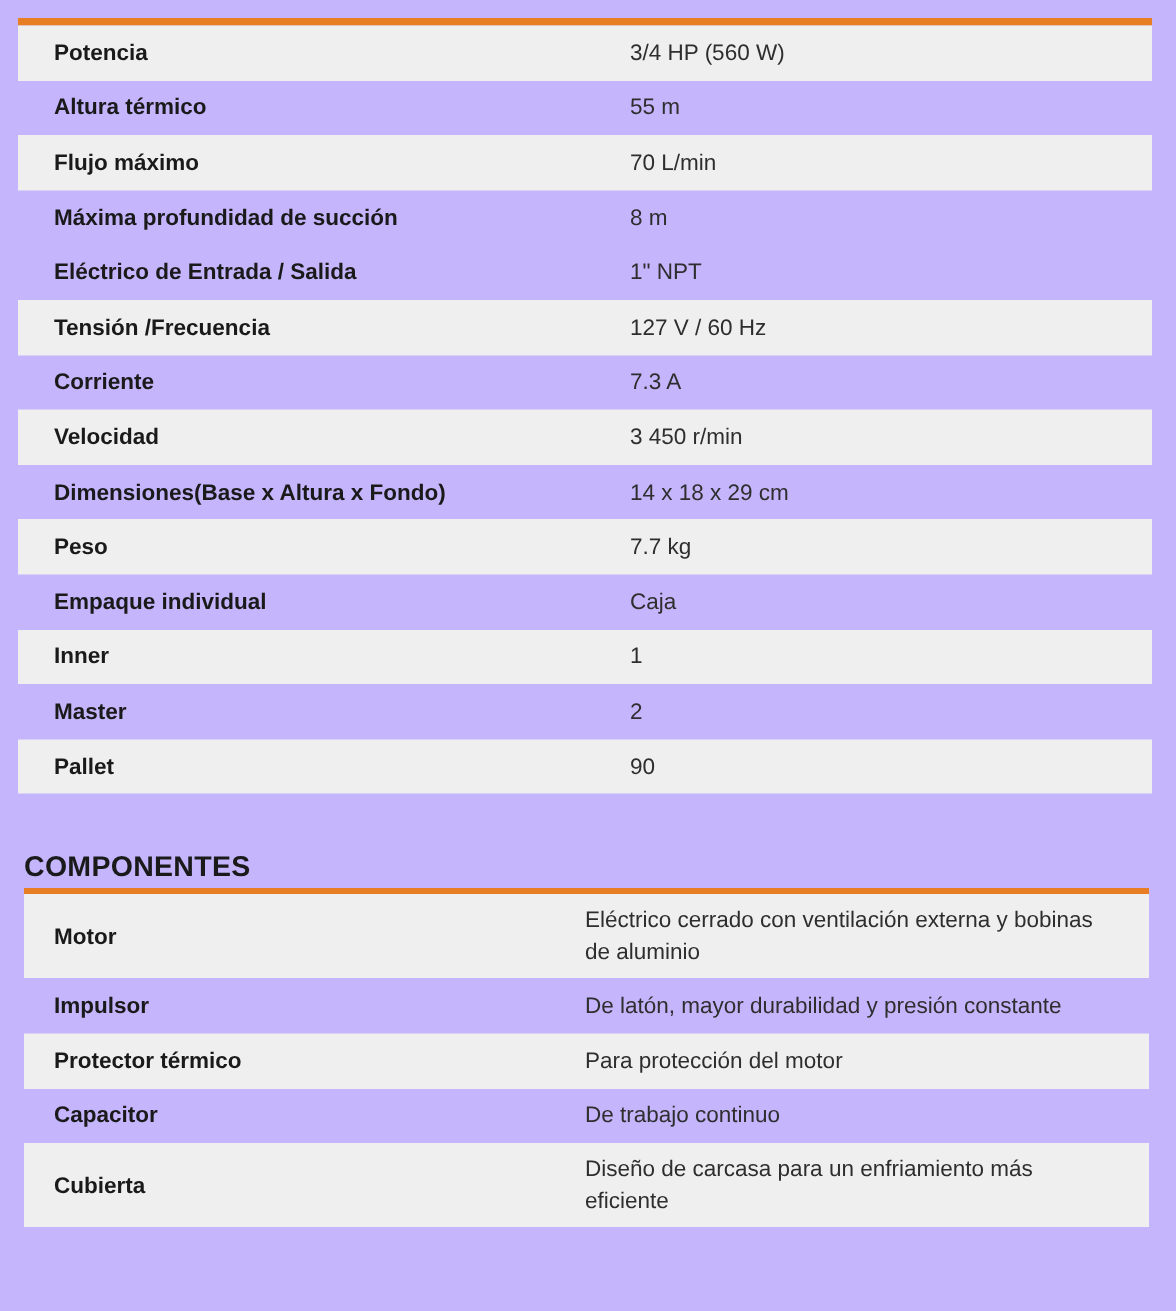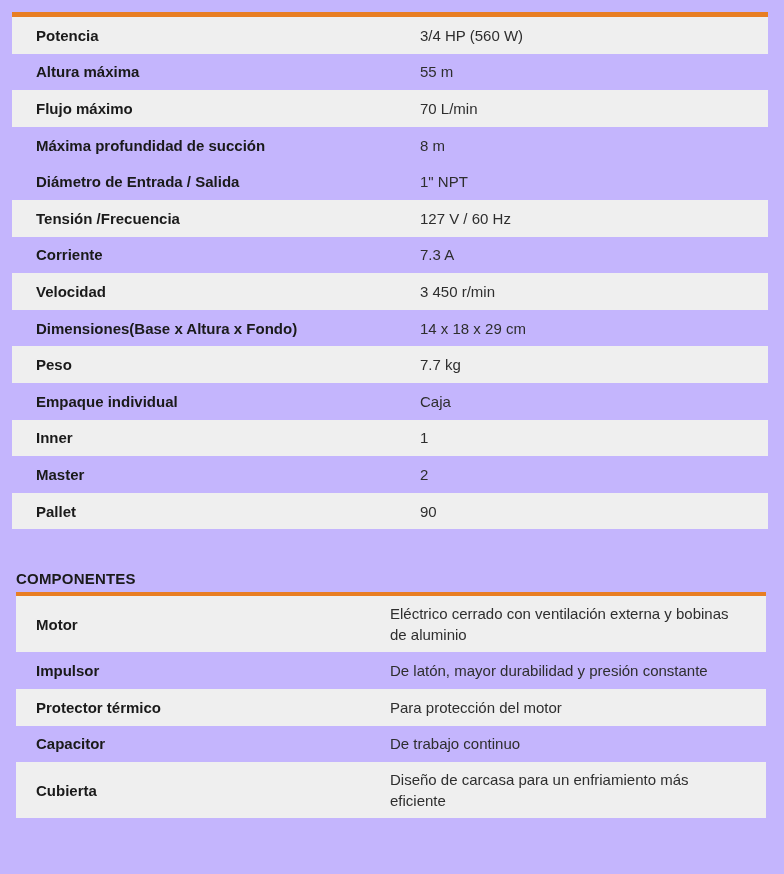--- a/index.html
+++ b/index.html
@@ -54,21 +54,21 @@
     flex: 1;
     font-size: 15px;
     font-weight: 400;
     color: #2e2e2e;
     line-height: 21px;
   }
 
   
   .comp-heading {
     margin: 42px 0 0 16px;
-    font-size: 15px;
+    font-size: 19px;
     font-weight: 700;
     color: #1a1a1a;
     letter-spacing: 0.2px;
     line-height: 15px;
   }
   .comp-table {
     margin: 6px 18px 0 16px;  
     width: 750px;
   }
   .comp-table .cell-label {
@@ -85,33 +85,33 @@
 <div class="page">
 
   <div class="spec-table">
     <div class="accent-bar"></div>
 
     <div class="row alt">
       <div class="cell-label">Potencia</div>
       <div class="cell-value">3/4 HP (560 W)</div>
     </div>
     <div class="row">
-      <div class="cell-label">Altura máxima</div>
+      <div class="cell-label">Altura térmico</div>
       <div class="cell-value">55 m</div>
     </div>
     <div class="row alt">
       <div class="cell-label">Flujo máximo</div>
       <div class="cell-value">70 L/min</div>
     </div>
     <div class="row">
       <div class="cell-label">Máxima profundidad de succión</div>
       <div class="cell-value">8 m</div>
     </div>
     <div class="row">
-      <div class="cell-label">Diámetro de Entrada / Salida</div>
+      <div class="cell-label">Eléctrico de Entrada / Salida</div>
       <div class="cell-value">1" NPT</div>
     </div>
     <div class="row alt">
       <div class="cell-label">Tensión /Frecuencia</div>
       <div class="cell-value">127 V / 60 Hz</div>
     </div>
     <div class="row">
       <div class="cell-label">Corriente</div>
       <div class="cell-value">7.3 A</div>
     </div>

